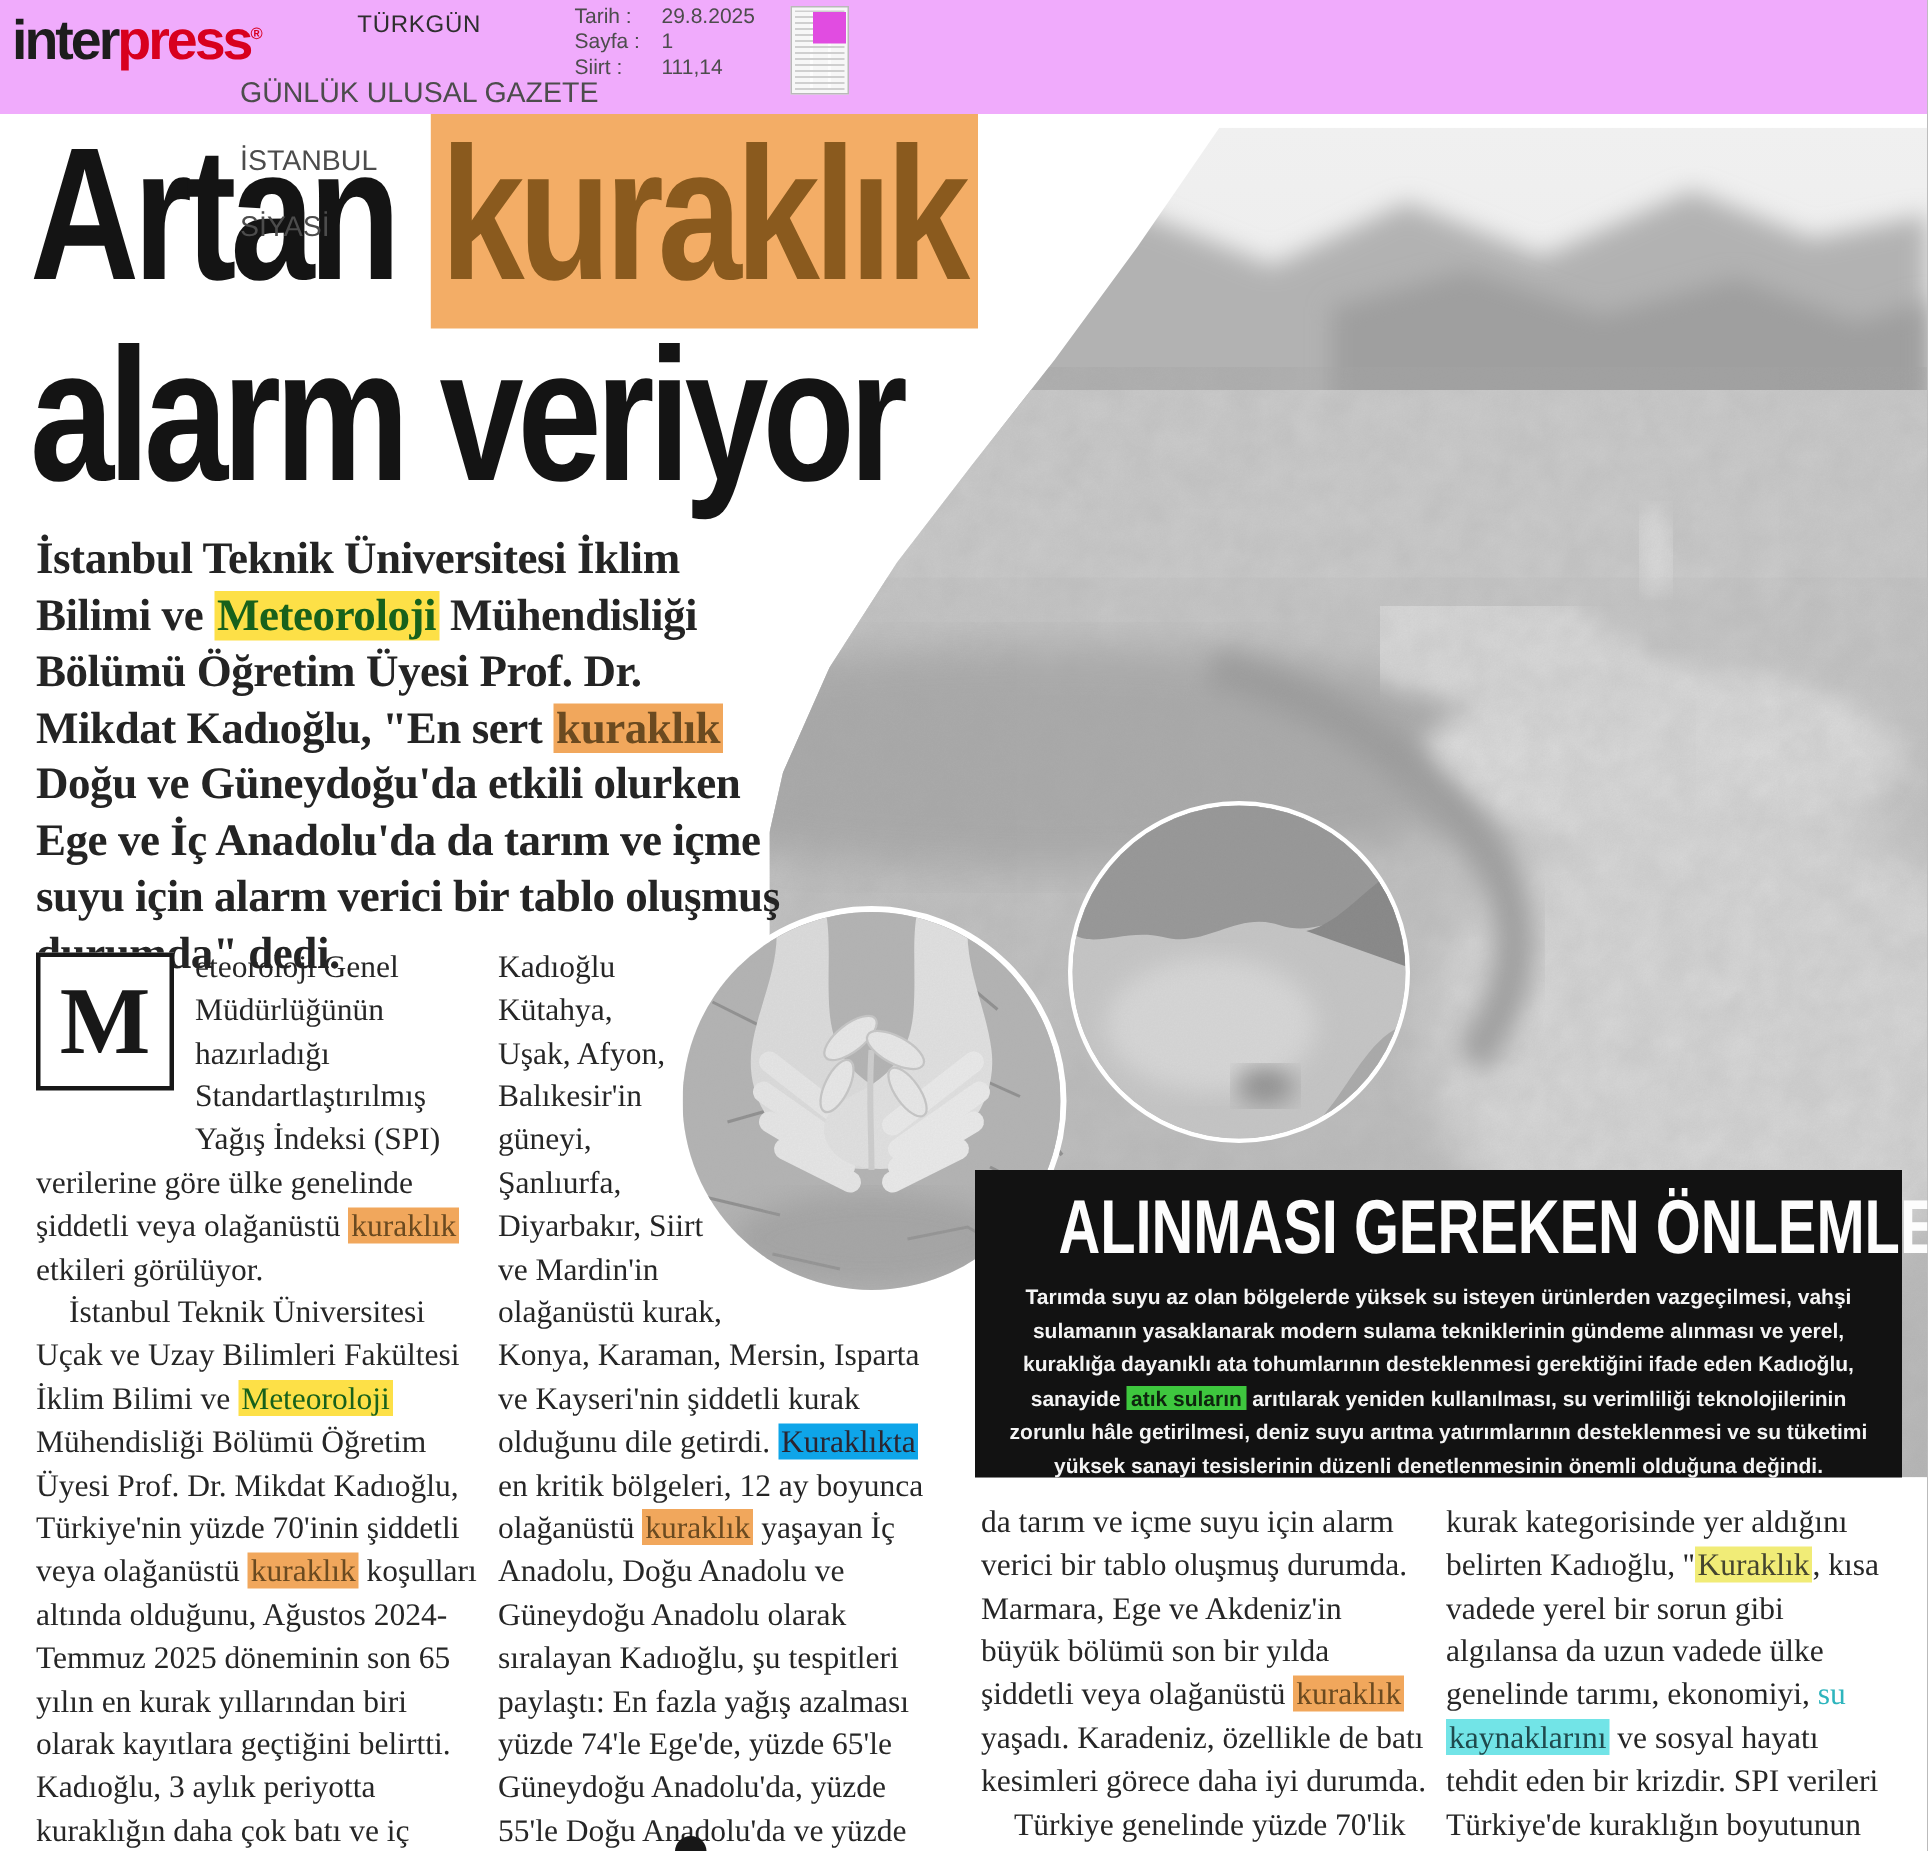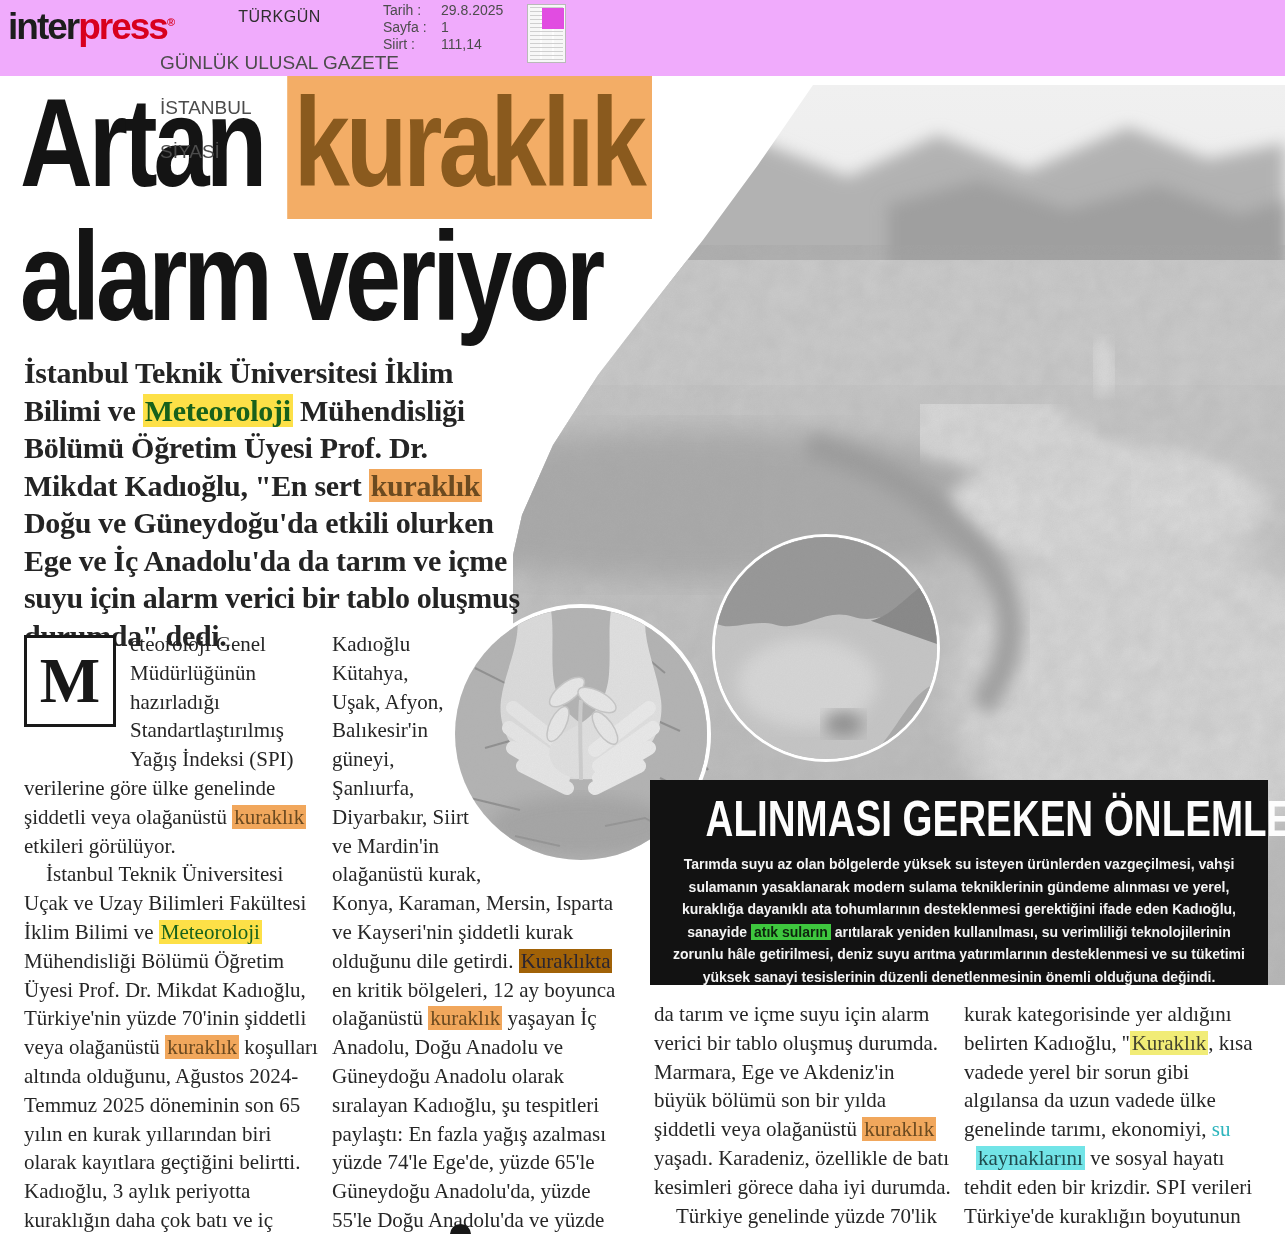--- a/index.html
+++ b/index.html
@@ -53,23 +53,23 @@
   .col p{margin:0;}
   .col p.ind{text-indent:22px;}
   .dropcap{float:left;width:86px;height:86px;border:3px solid #181818;margin:5px 14px 24px 0;
            position:relative;display:flex;align-items:center;justify-content:center;
            font-weight:bold;font-size:64px;color:#181818;background:#fff;}
   .wrapcirc{float:right;width:179px;height:234px;
            shape-outside:circle(132px at 130px 104px);}
   
   .hl-orange{background:#f1a75c;color:#6b4a20;padding:0 2px;}
   .hl-green{background:#fde047;color:#17611b;padding:0 2px;}
-  .hl-pink{background:#a16207;color:#2b2530;padding:0 2px;margin-top:36px;}
+  .hl-pink{background:#0ea5e9;color:#2b2530;padding:0 2px;margin-top:36px;}
   .hl-yellow{background:#f1ec77;color:#45452f;padding:0 2px;}
-  .hl-cyan{background:#72e4e7;color:#1f4a4d;padding:0 2px;margin-left:12px;}
+  .hl-cyan{background:#72e4e7;color:#1f4a4d;padding:0 2px;}
   .hl-teal{color:#2eb5bd;}
   .hl-greenbox{background:#3ec73e;color:#0e240e;padding:0 3px;}
   
   .mbox{position:absolute;left:650px;top:780px;width:618px;height:205px;background:#121212;
         z-index:5;text-align:center;color:#fff;}
   .mbox .ttl{font-family:"Liberation Sans",sans-serif;font-weight:bold;font-size:47px;
         letter-spacing:0;margin-top:8px;transform:scale(.82,1.08);transform-origin:50% 0;
         white-space:nowrap;color:#fdfdfd;}
   .mbox .bdy{font-family:"Liberation Sans",sans-serif;font-weight:bold;font-size:14px;
         line-height:22.5px;color:#f4f4f4;padding:10px 12px 0 12px;}

